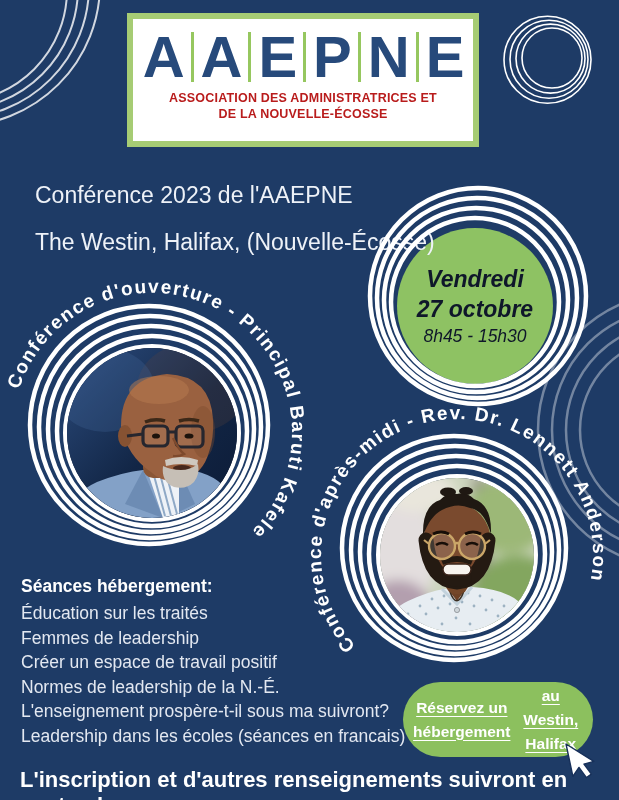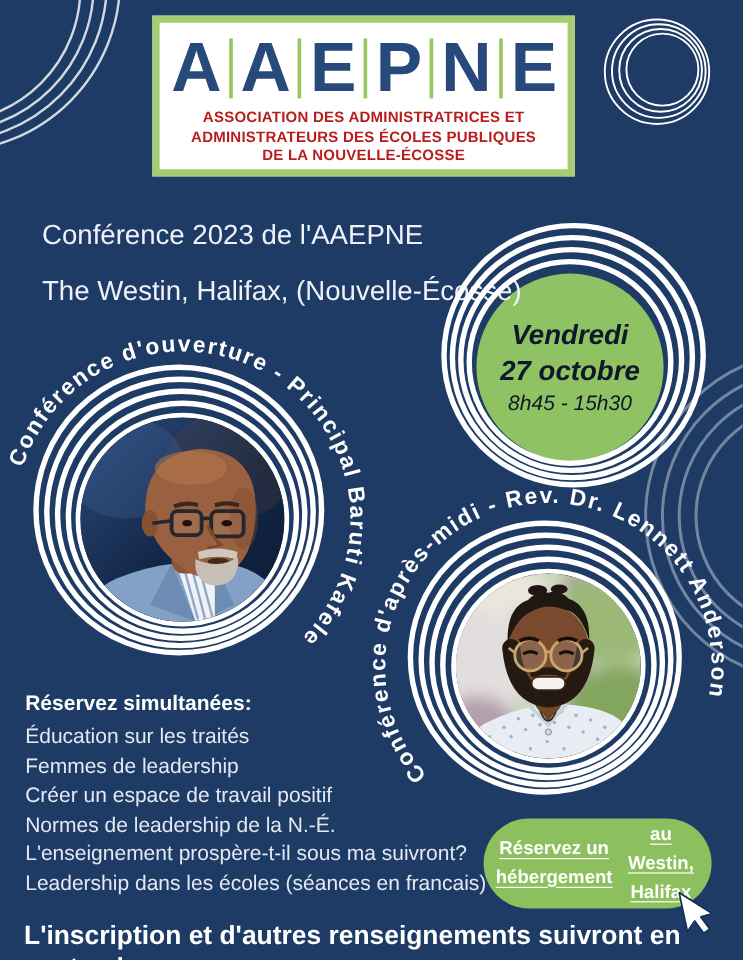--- a/index.html
+++ b/index.html
@@ -74,21 +74,20 @@
     <span class="letter">E</span>
     <span class="letter-bar"></span>
     <span class="letter">P</span>
     <span class="letter-bar"></span>
     <span class="letter">N</span>
     <span class="letter-bar"></span>
     <span class="letter">E</span>
   </div>
   <div class="assoc-name">
     <div>ASSOCIATION DES ADMINISTRATRICES ET</div>
-    <div>ADMINISTRATEURS DES ÉCOLES PUBLIQUES</div>
     <div>DE LA NOUVELLE-ÉCOSSE</div>
   </div>
 </div>
 
 <div class="abs hero">
   <p class="hero-line">Conférence 2023 de l'AAEPNE</p>
   <p class="hero-line">The Westin, Halifax, (Nouvelle-Écosse)</p>
 </div>
 
 <div class="abs date-badge">
@@ -205,21 +204,21 @@
     <path d="M75 66 Q77 64 79 66 M49 66 L44 62 M105 66 L110 62" stroke="#caa668" stroke-width="2.2" fill="none"></path>
 
     <path d="M56 67 Q62 63 68 67" stroke="#170e08" stroke-width="2.6" fill="none"></path>
     <path d="M86 67 Q92 63 98 67" stroke="#170e08" stroke-width="2.6" fill="none"></path>
     <path d="M53 56 Q61 52 69 56" stroke="#170e08" stroke-width="3" fill="none"></path>
     <path d="M85 56 Q93 52 101 56" stroke="#170e08" stroke-width="3" fill="none"></path>
   </svg>
 </div>
 
 <div class="abs sessions">
-  <p class="sessions-title">Réservez simultanées:</p>
+  <p class="sessions-title">Séances hébergement:</p>
   <ul class="sessions-list">
     <li>Éducation sur les traités</li>
     <li>Femmes de leadership</li>
     <li>Créer un espace de travail positif</li>
     <li>Normes de leadership de la N.-É.</li>
     <li>L'enseignement prospère-t-il sous ma suivront?</li>
     <li>Leadership dans les écoles (séances en francais)</li>
   </ul>
 </div>
 

